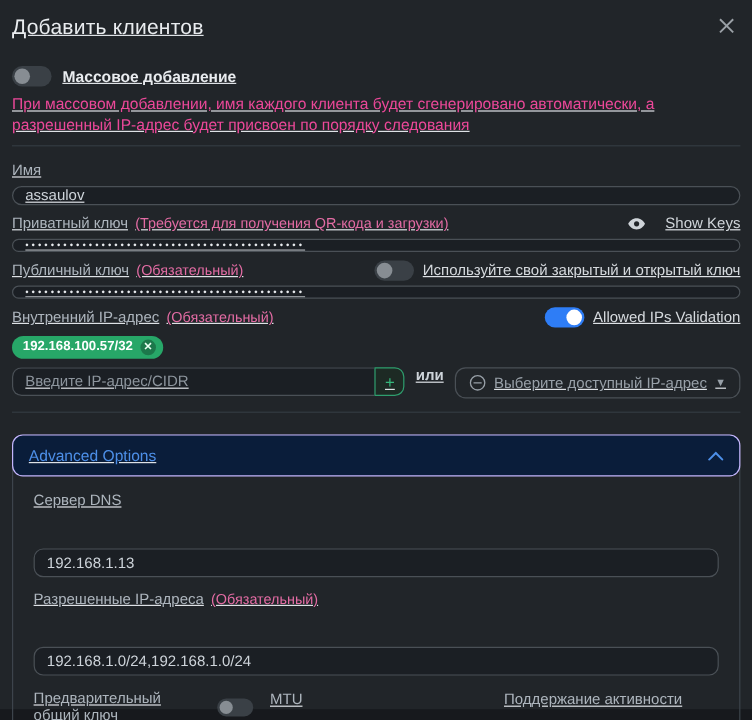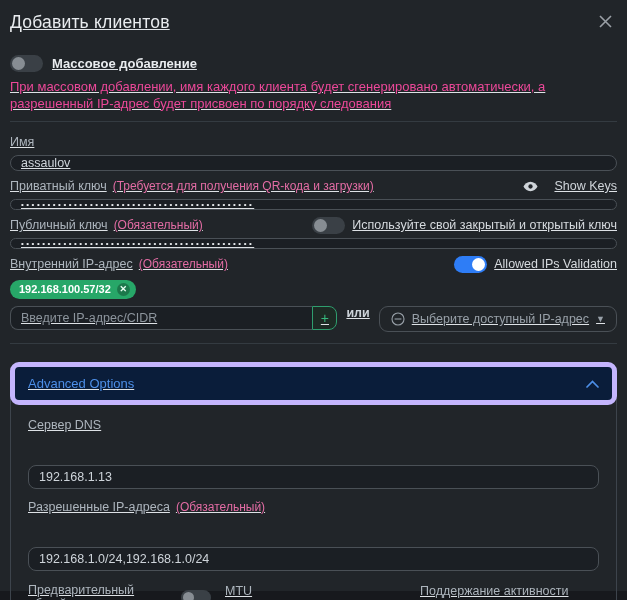--- a/index.html
+++ b/index.html
@@ -85,21 +85,21 @@
     display:flex; align-items:center; gap:7px;
     background:transparent; border:1px solid #4a5056; border-radius:9px;
     color:#98a0a8; font-size:12.5px; padding:4px 11px; height:26px; cursor:pointer;
   }
   .ip-select .caret { font-size:9px; color:#98a0a8; }
 
   
   .advanced-wrap { border:1px solid #3d444c; border-radius:9px; margin-top:9px; }
   .advanced-header {
     margin:-1px; padding:9px 13px;
-    background:#0a1d3a; border:5px solid #c4b5fd; border-radius:9px;
+    background:#0a1d3a; border:1px solid #c4b5fd; border-radius:9px;
     display:flex; align-items:center; justify-content:space-between;
     color:#4d8fe8; font-size:13px; cursor:pointer;
   }
   .advanced-body { padding:10px 17px 15px 17px; }
   .advanced-body .field-input { margin-bottom:7px;margin-top:27px; }
 
   .adv-grid { display:grid; grid-template-columns:183px 181px 1fr; column-gap:14px; margin-top:2px; }
   .adv-col .label-row { justify-content:flex-start; gap:12px; margin-bottom:6px; }
 </style>
 </head>

